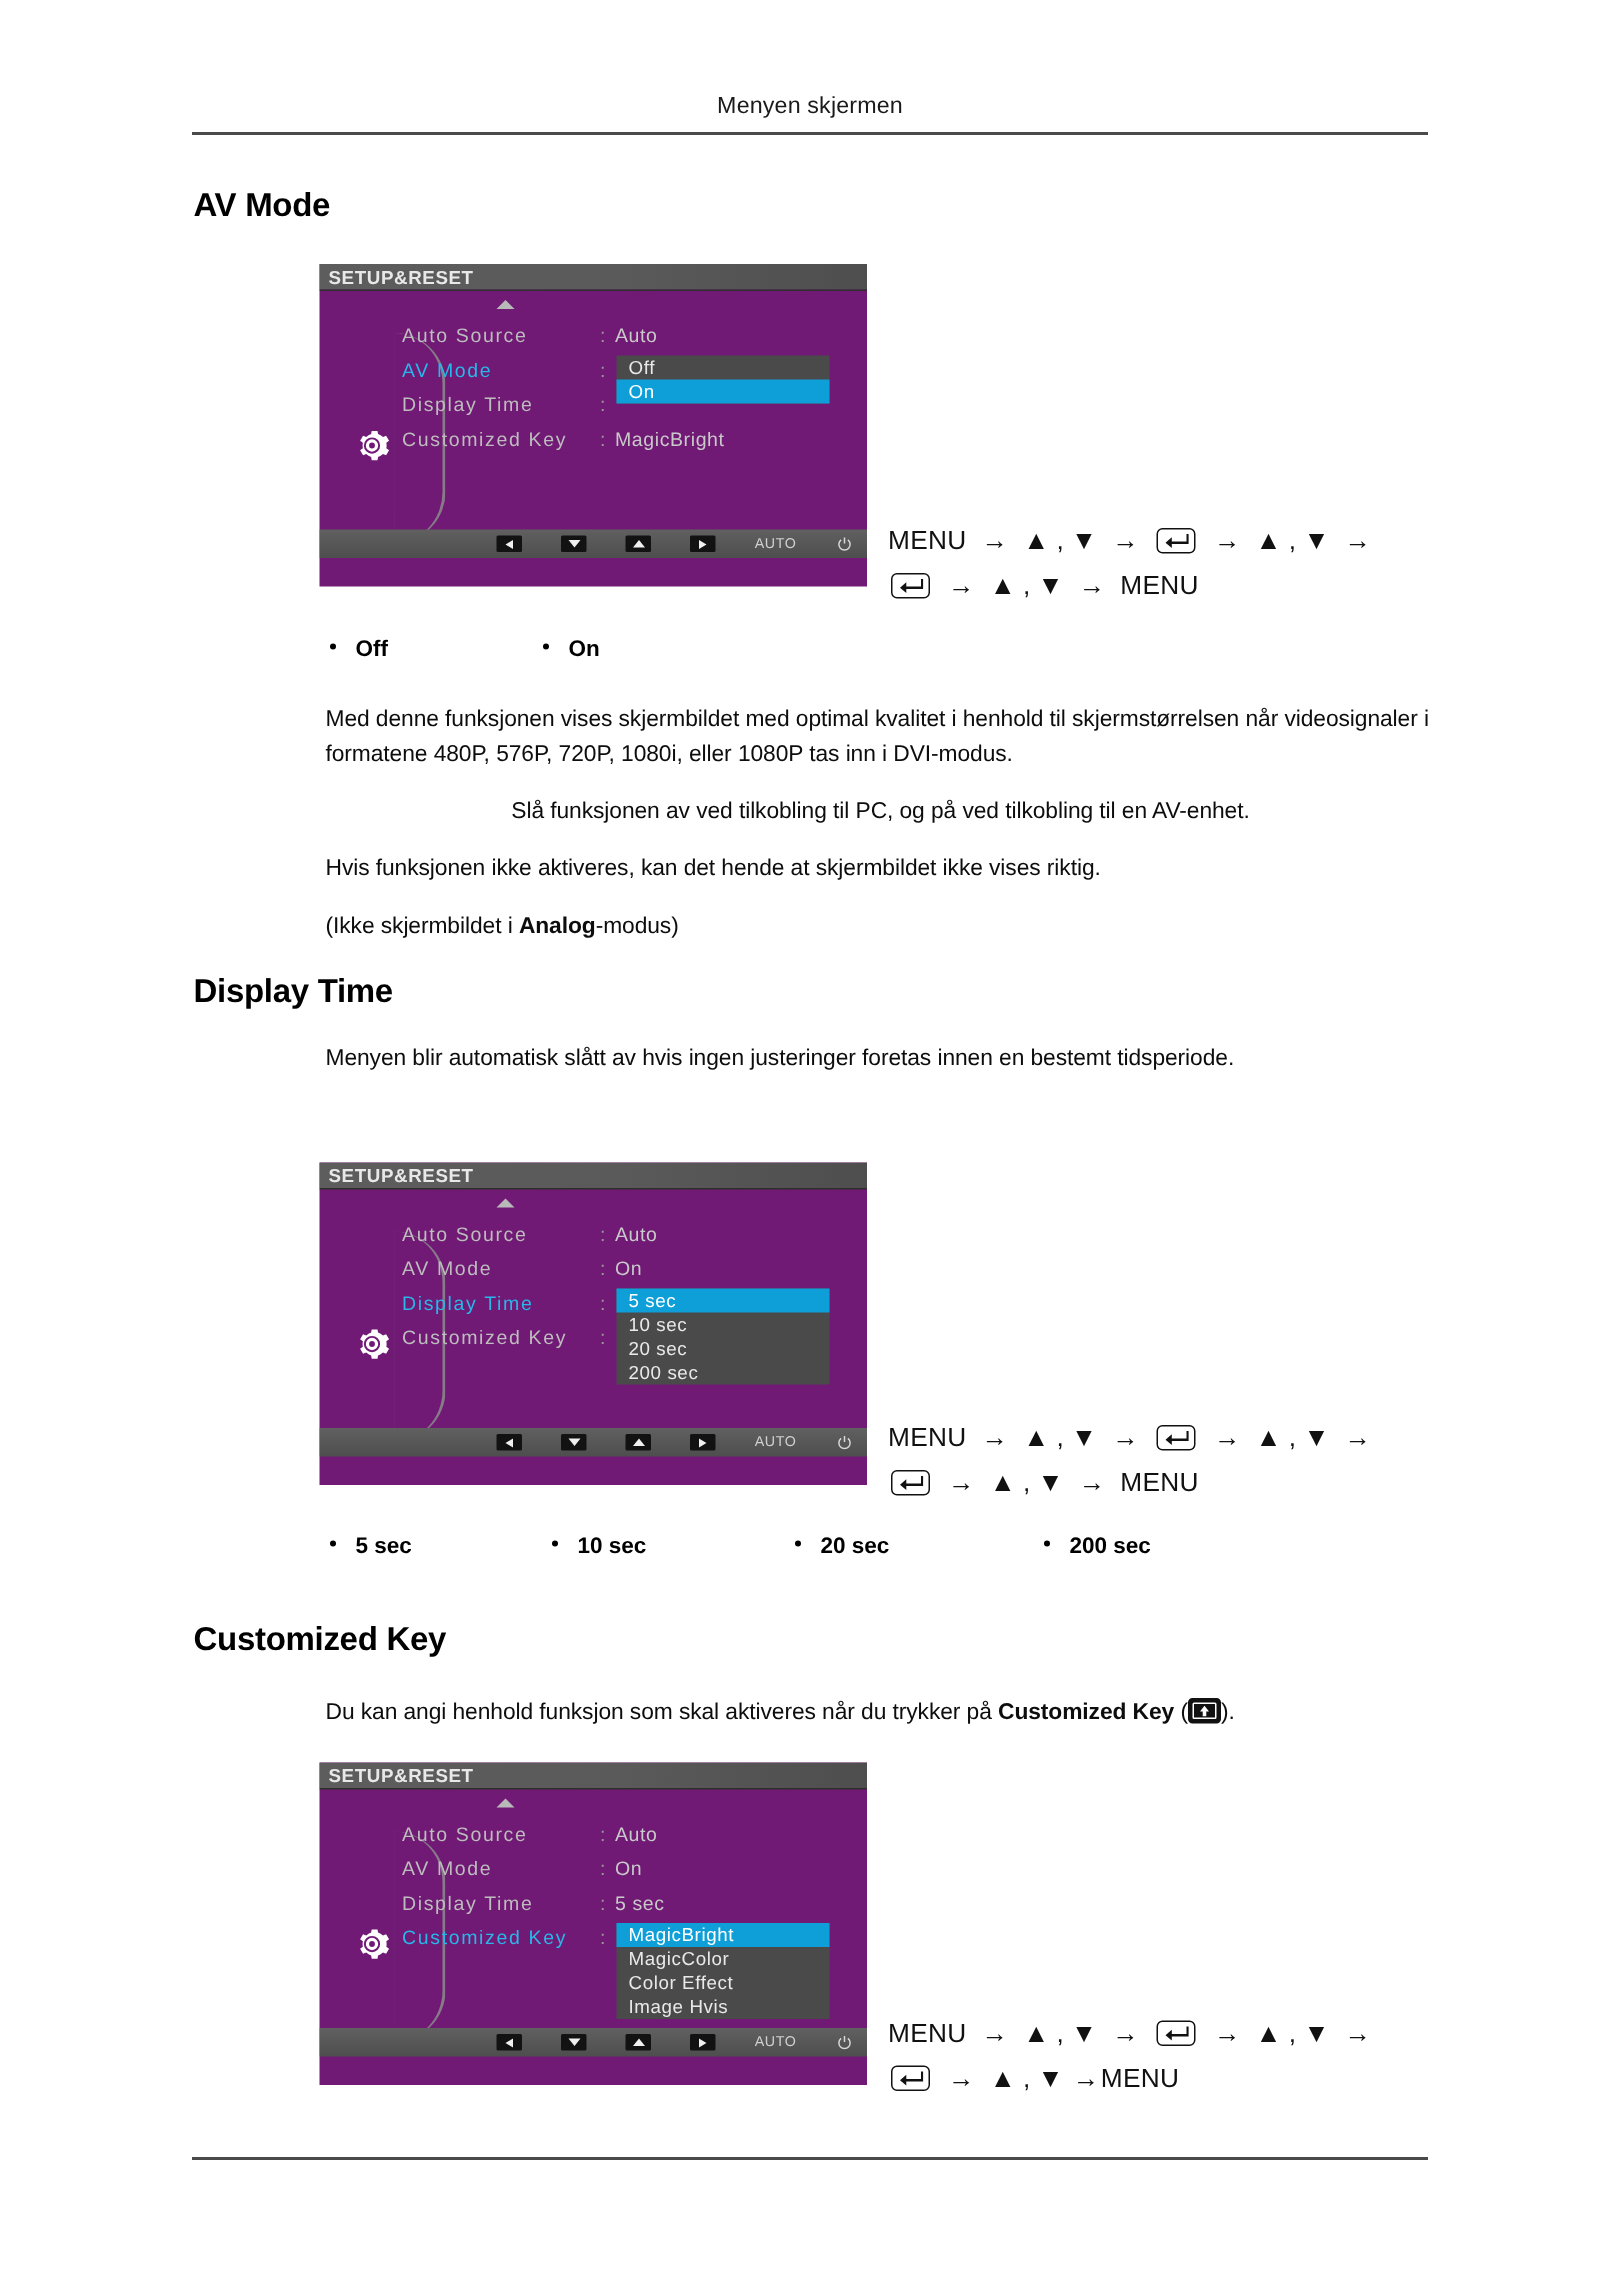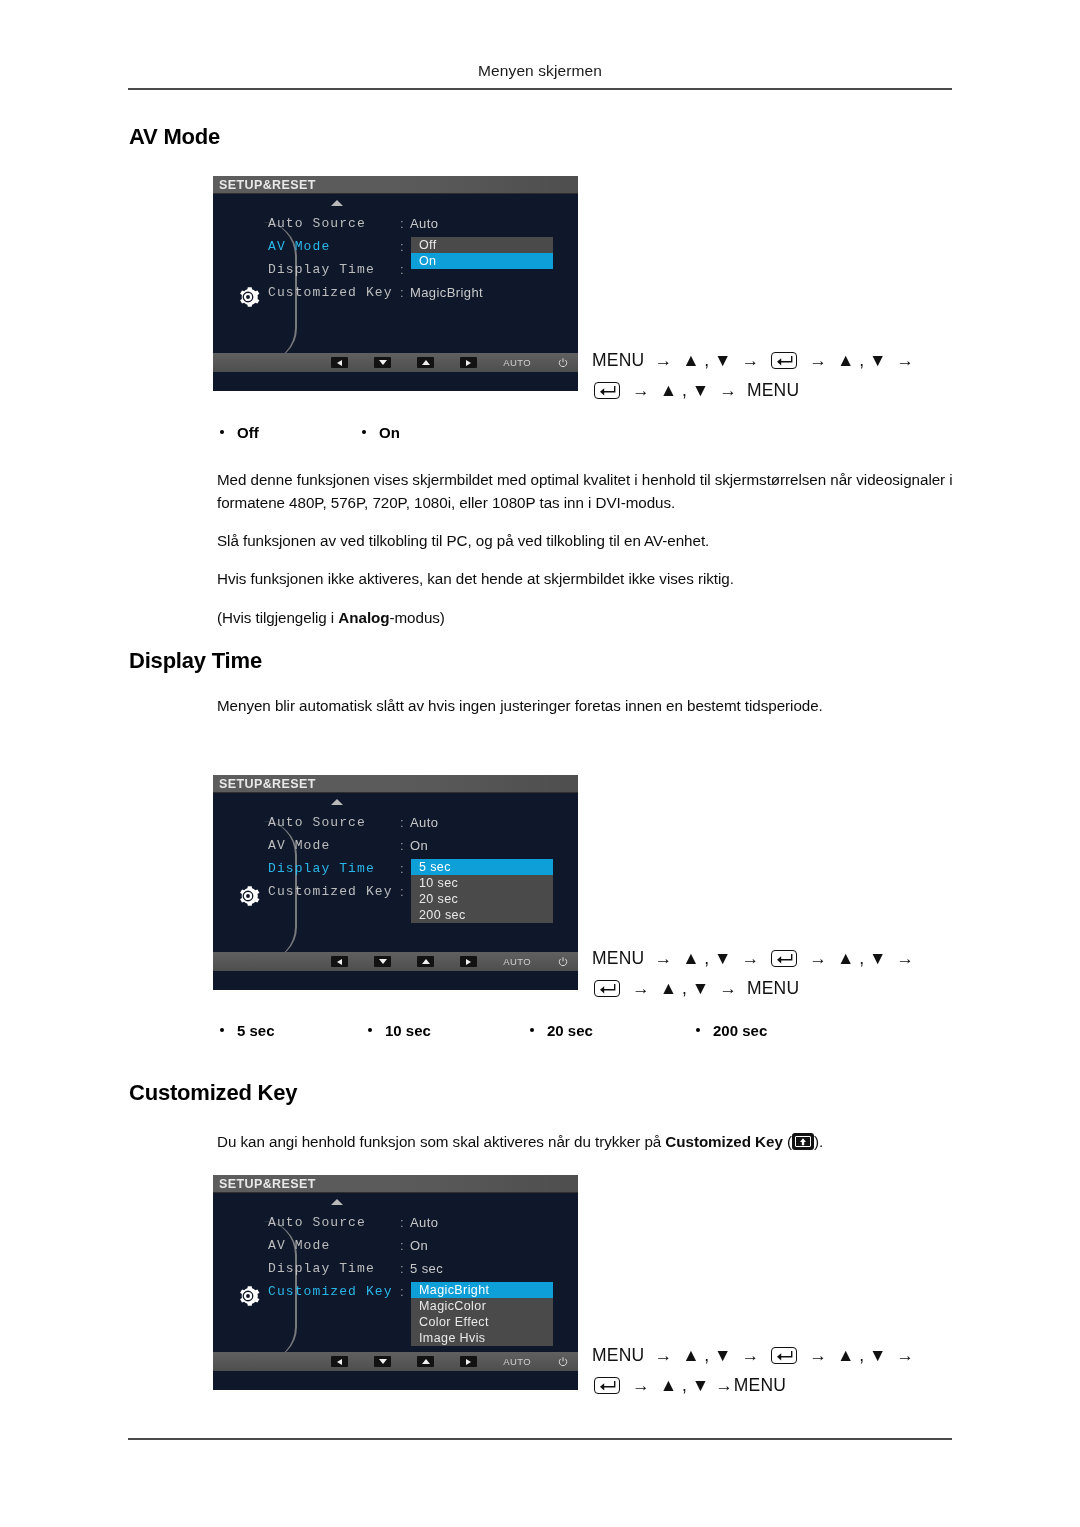--- a/index.html
+++ b/index.html
@@ -49,21 +49,21 @@
   .bullets .b { display:flex; align-items:baseline; }
   .bullets .dot {
     display:inline-block; width:4px; height:4px; border-radius:50%;
     background:#000; margin-right:13px; position:relative; top:-4px;
   }
 
   
   .osd {
     position:absolute;
     width:365px; height:215px;
-    background:#0f172a;
+    background:#701a75;
     color:#c9c9c9;
     font-family:"Liberation Sans", sans-serif;
     overflow:hidden;
   }
   .osd-title {
     height:18px; width:100%;
     background:linear-gradient(to right,#5d5d5d 0%,#5a5a5a 55%,#4e4e4e 100%);
     color:#e8e8e8;
     font-size:12.5px; font-weight:bold;
     letter-spacing:0.4px;
@@ -88,21 +88,21 @@
     width:0;height:0;
     border-left:6px solid transparent;
     border-right:6px solid transparent;
     border-bottom:6px solid #b9b9b9;
   }
   .osd-rows { position:absolute; left:0; top:18px; width:100%; }
   .osd-row {
     height:23px; display:flex; align-items:center;
     font-size:13px; letter-spacing:1.1px; color:#bdbdbd;
   }
-  .osd-row .lbl { width:132px; margin-left:55px;font-family:Liberation Mono, monospace; }
+  .osd-row .lbl { width:132px; margin-left:55px; }
   .osd-row .colon { width:10px; color:#9a9a9a; }
   .osd-row .val { color:#c9c9c9; letter-spacing:0.4px; }
   .osd-row.sel .lbl { color:#29b6e8; }
 
   .osd-popup {
     position:absolute; left:198px;
     width:142px;
     background:#4a4a4a;
     padding:0;
   }
@@ -263,24 +263,24 @@
       <span class="dot"></span>
       <span>Off</span>
     </div>
     <div class="b">
       <span class="dot"></span>
       <span>On</span>
     </div>
   </div>
 
   <div class="body" style="top:468px; width:740px;">Med denne funksjonen vises skjermbildet med optimal kvalitet i henhold til skjermstørrelsen når videosignaler i formatene 480P, 576P, 720P, 1080i, eller 1080P tas inn i DVI-modus.</div>
-  <div class="body" style="top:529px; width:740px;">Slå funksjonen av ved tilkobling til PC, og på ved tilkobling til en AV-enhet.</div>
+  <div class="body" style="top:529px; width:740px;text-align:center;">Slå funksjonen av ved tilkobling til PC, og på ved tilkobling til en AV-enhet.</div>
   <div class="body" style="top:567px; width:740px;">Hvis funksjonen ikke aktiveres, kan det hende at skjermbildet ikke vises riktig.</div>
   <div class="body" style="top:606px; width:740px;">
-    <span>(Hvis tilgjengelig i </span><b>Analog</b><span>-modus)</span>
+    <span>(Ikke skjermbildet i </span><b>Analog</b><span>-modus)</span>
   </div>
 
   <div class="h2" style="top:648px;">Display Time</div>
   <div class="body" style="top:694px; width:760px;">Menyen blir automatisk slått av hvis ingen justeringer foretas innen en bestemt tidsperiode.</div>
 
   <div class="osd" style="left:213px; top:775px;">
     <div class="osd-title">SETUP&amp;RESET</div>
     <div class="osd-body">
       <div class="osd-uparrow"></div>
       <svg class="osd-gear" viewBox="0 0 24 24">

